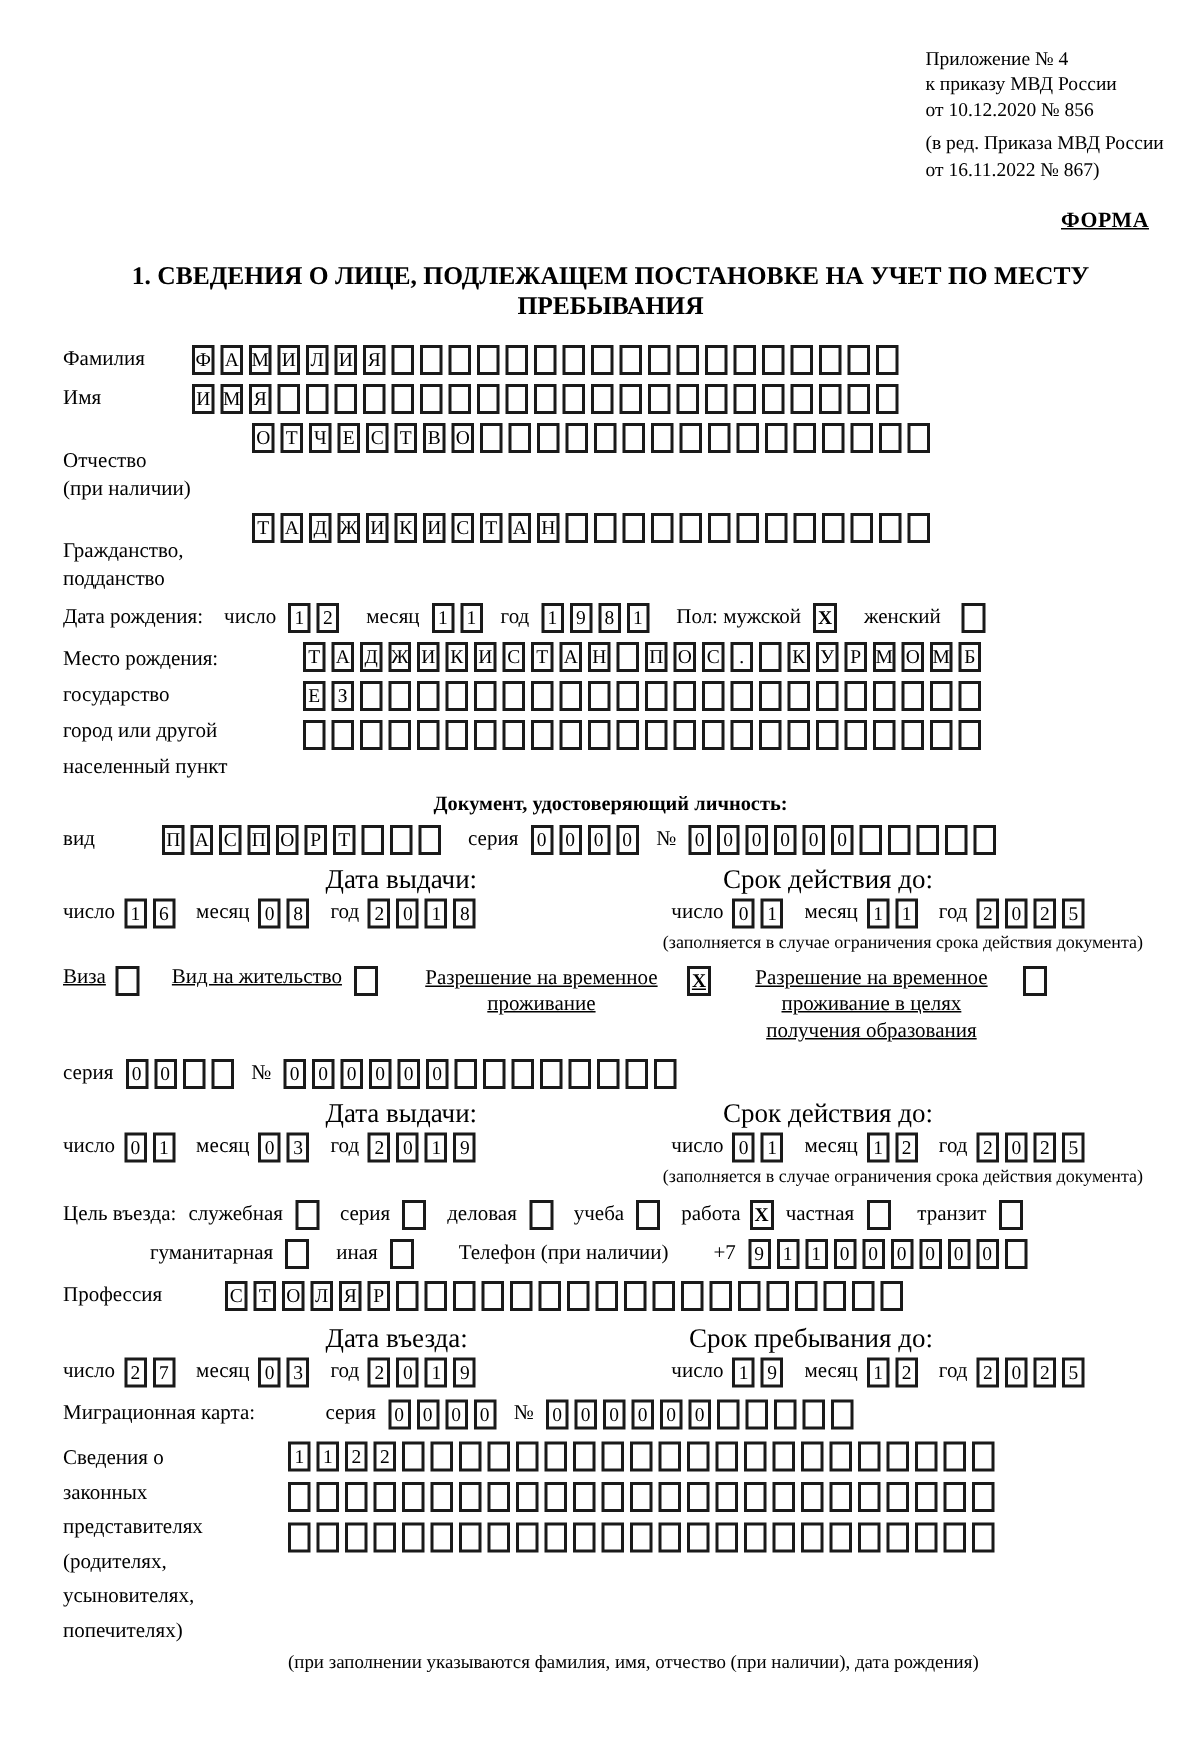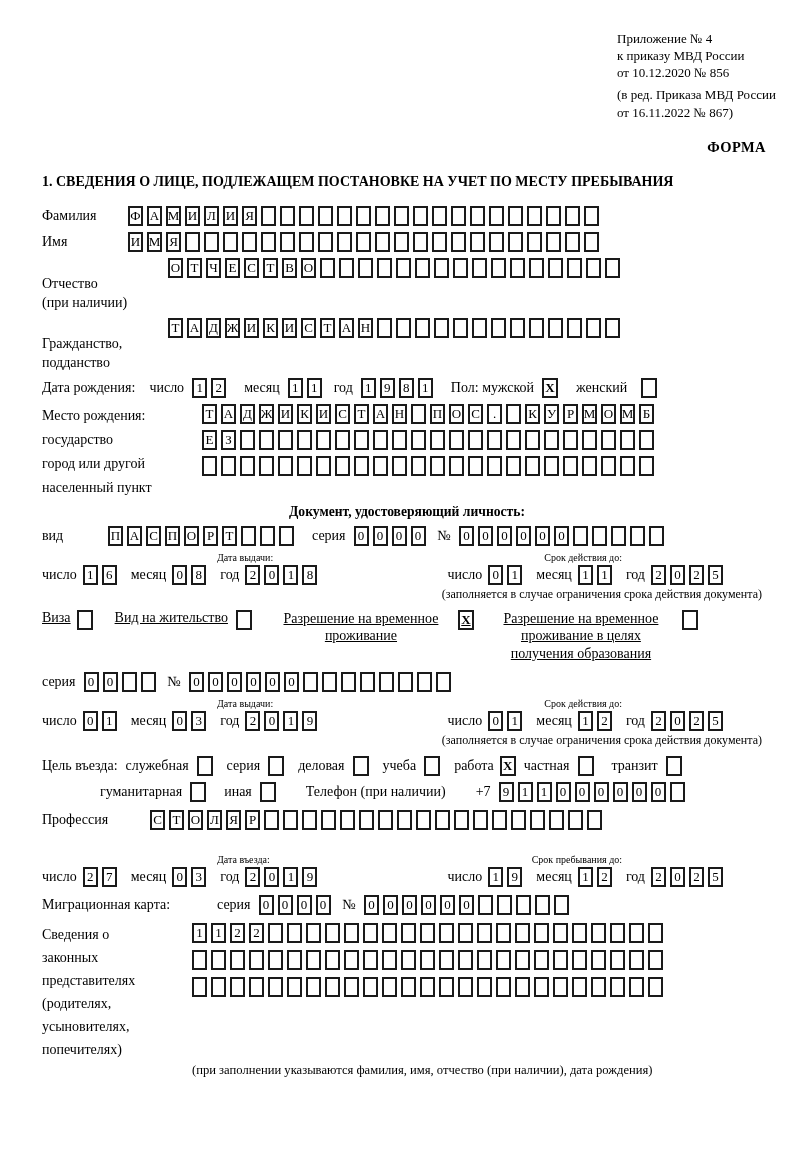--- a/index.html
+++ b/index.html
@@ -7,26 +7,26 @@
   body {
     width: 800px; height: 1163px; overflow: hidden;
     background: #ffffff; color: #000;
     font-family: "Liberation Serif", "DejaVu Serif", serif;
     font-size: 14px;
   }
   .page { padding: 30px 28px 0 42px; height: 100%; }
 
   .apx { margin-left: 575px; font-size: 13px; line-height: 1.32; white-space: nowrap; }
   .apx .gap { margin-top: 5px; }
-  .forma { text-align: right; font-weight: bold; font-size: 14.5px; margin-top: 18px; padding-right: 6px; letter-spacing: .4px; }
+  .forma { text-align: right; font-weight: bold; font-size: 14.5px; margin-top: 18px; padding-right: 6px; letter-spacing: .4px; text-decoration: underline; }
 
   .title { text-align: center; font-weight: bold; font-size: 15px; margin-top: 12px; line-height: 1.5; }
   .blankline { display: inline-block; width: 62px; border-bottom: 2px solid #3a3a3a; height: 12px; margin-left: 10px; }
 
-  .sec { text-align: left; font-weight: bold; font-size: 14px; margin-top: 18px; margin-bottom: 16px; }
+  .sec { text-align: center; font-weight: bold; font-size: 17px; margin-top: 18px; margin-bottom: 16px; }
 
   .row { display: flex; align-items: center; margin-bottom: 6px; white-space: nowrap; }
   .row-top { align-items: flex-start; }
   .rlabel { flex: 0 0 auto; }
   .w86 { width: 86px; } .w126 { width: 126px; margin-top: 16px; } .w160 { width: 160px; }
   .w108 { width: 108px; } .w150 { width: 150px; } .w175 { width: 175px; } .w66 { width: 66px; }
   .lbl2 { line-height: 19px; }
 
   .cells { display: inline-flex; flex: 0 0 auto; }
   .cell { width: 15px; height: 20px; border: 2px solid #1a1a1a; margin-right: 4px;
@@ -36,21 +36,21 @@
         align-items: center; justify-content: center; font-size: 13px; font-weight: bold; flex: 0 0 auto; }
 
   .mr8 { margin-right: 8px; } .mr14 { margin-right: 14px; } .mr18 { margin-right: 18px; } .mr30 { margin-right: 30px; }
   .ml6 { margin-left: 6px; } .ml8 { margin-left: 8px; }
 
   .bp-label div { line-height: 24px; }
   .bp-rows .row { margin-bottom: 6px; }
 
   .center-h { text-align: center; font-weight: bold; font-size: 13.6px; margin: 4px 0 6px 0; }
 
-  .pairlab { display: flex; font-size: 10px; margin-bottom: 2px; gap: 40px; }
+  .pairlab { display: flex; font-size: 18px; margin-bottom: 2px; gap: 40px; }
   .pairlab .p1 { margin-left: 175px; }
   .pairlab .p2 { margin-left: auto; margin-right: 150px; }
   .pairrow { display: flex; align-items: center; margin-bottom: 2px; white-space: nowrap; }
   .dgroup { display: flex; align-items: center; }
   .dgroup .dl { margin-right: 6px; }
   .dgroup .cells { margin-right: 10px; }
   .dright { margin-left: auto; margin-right: 35px; }
   .note { text-align: right; font-size: 12px; margin: 1px 10px 8px 0; }
 
   .intro { line-height: 21px; margin-bottom: 6px; }
@@ -545,21 +545,21 @@
         <span class="cell">0</span>
         <span class="cell">0</span>
         <span class="cell">0</span>
         <span class="cell">0</span>
         <span class="cell">0</span>
         <span class="cell">0</span>
         <span class="cell"></span>
       </span>
   </div>
 
-  <div class="row" style="margin-bottom:24px">
+  <div class="row" style="margin-bottom:8px">
     <span class="rlabel w108">Профессия</span>
     <span class="cells">
         <span class="cell">С</span>
         <span class="cell">Т</span>
         <span class="cell">О</span>
         <span class="cell">Л</span>
         <span class="cell">Я</span>
         <span class="cell">Р</span>
         <span class="cell"></span>
         <span class="cell"></span>

